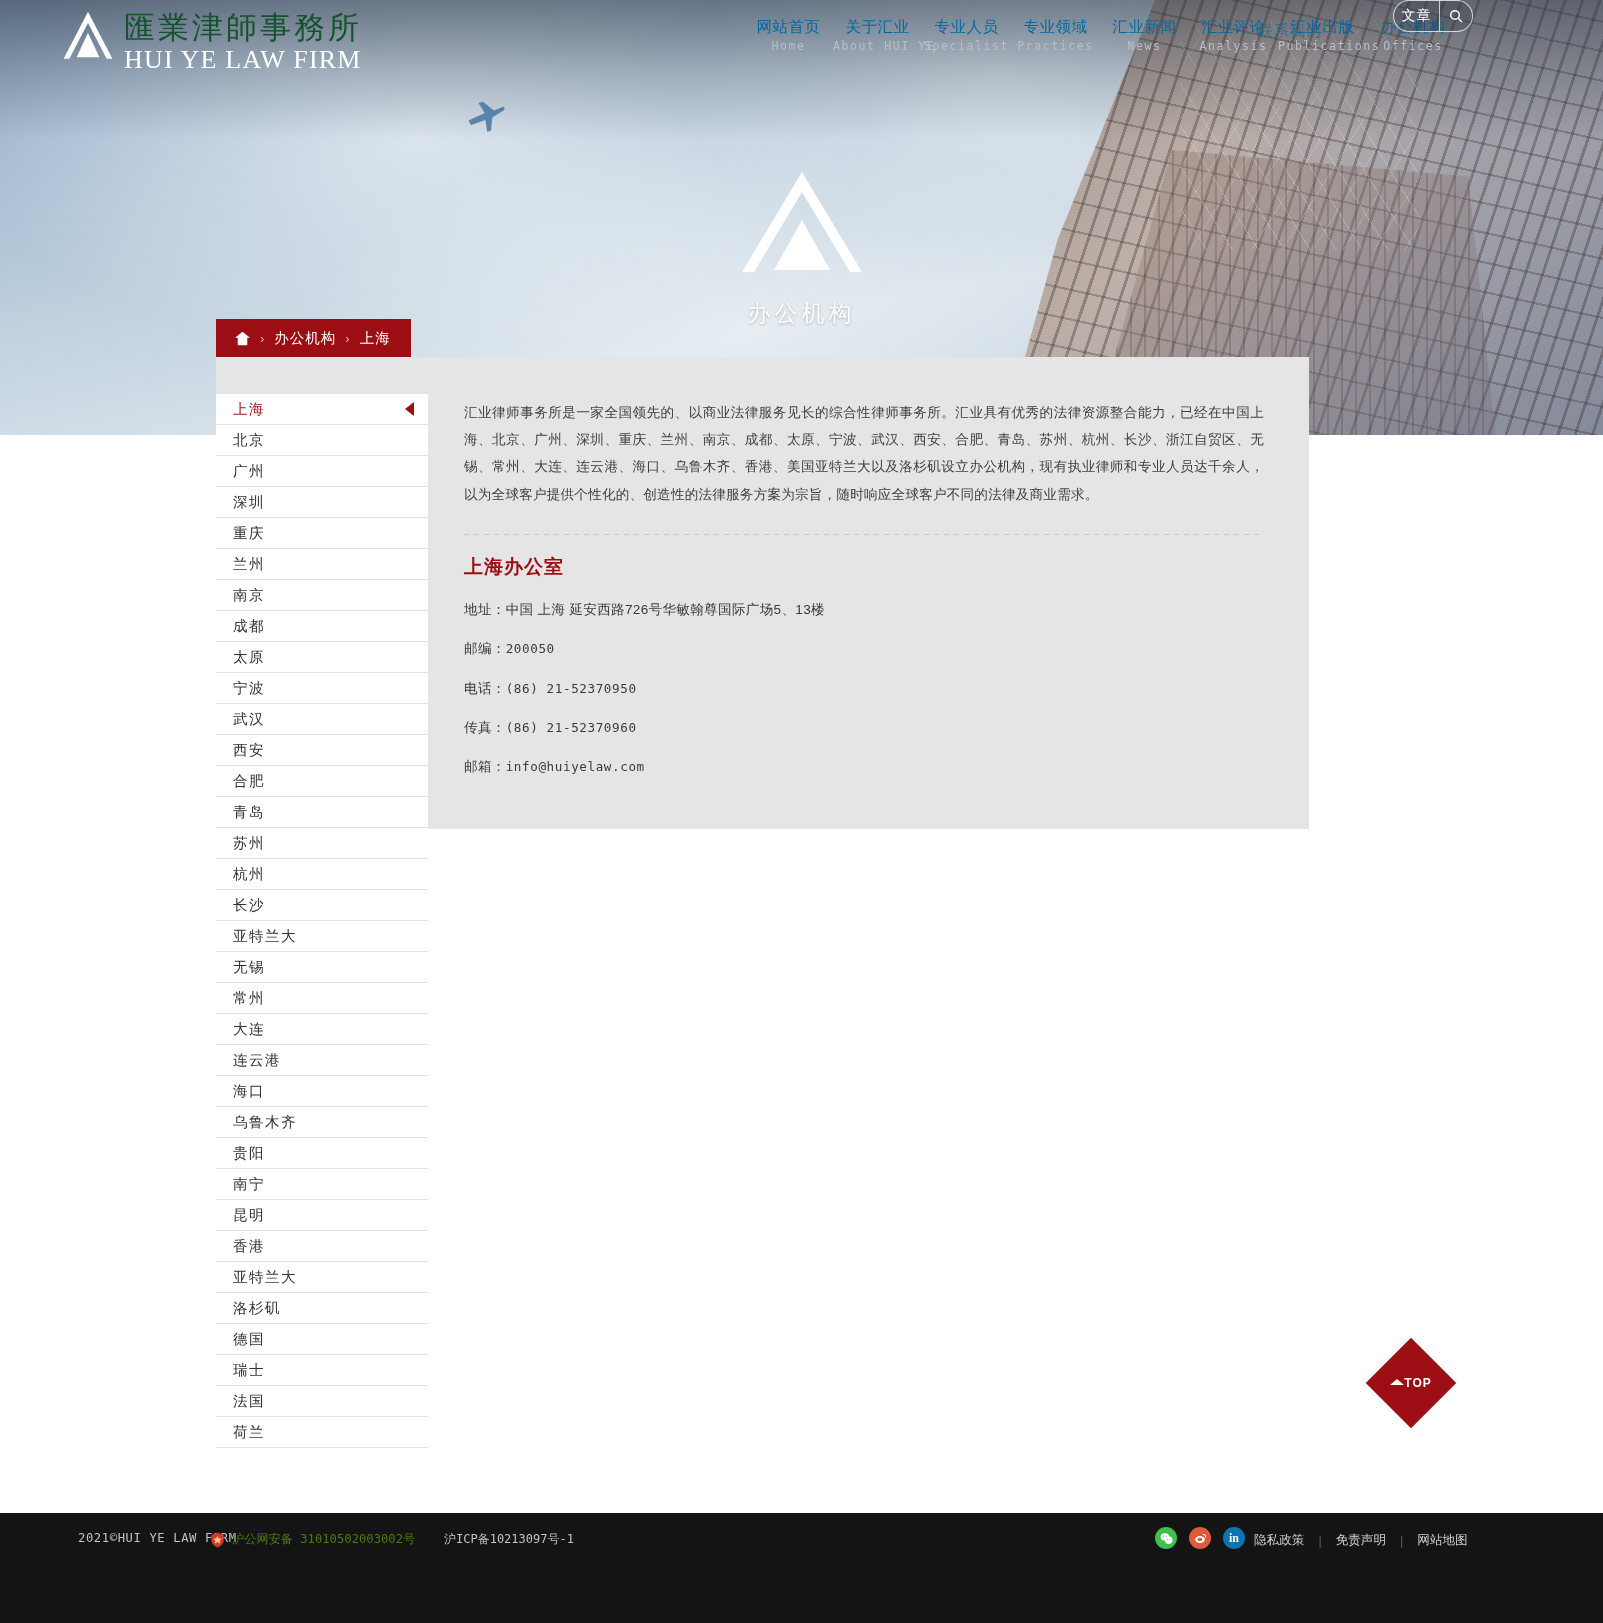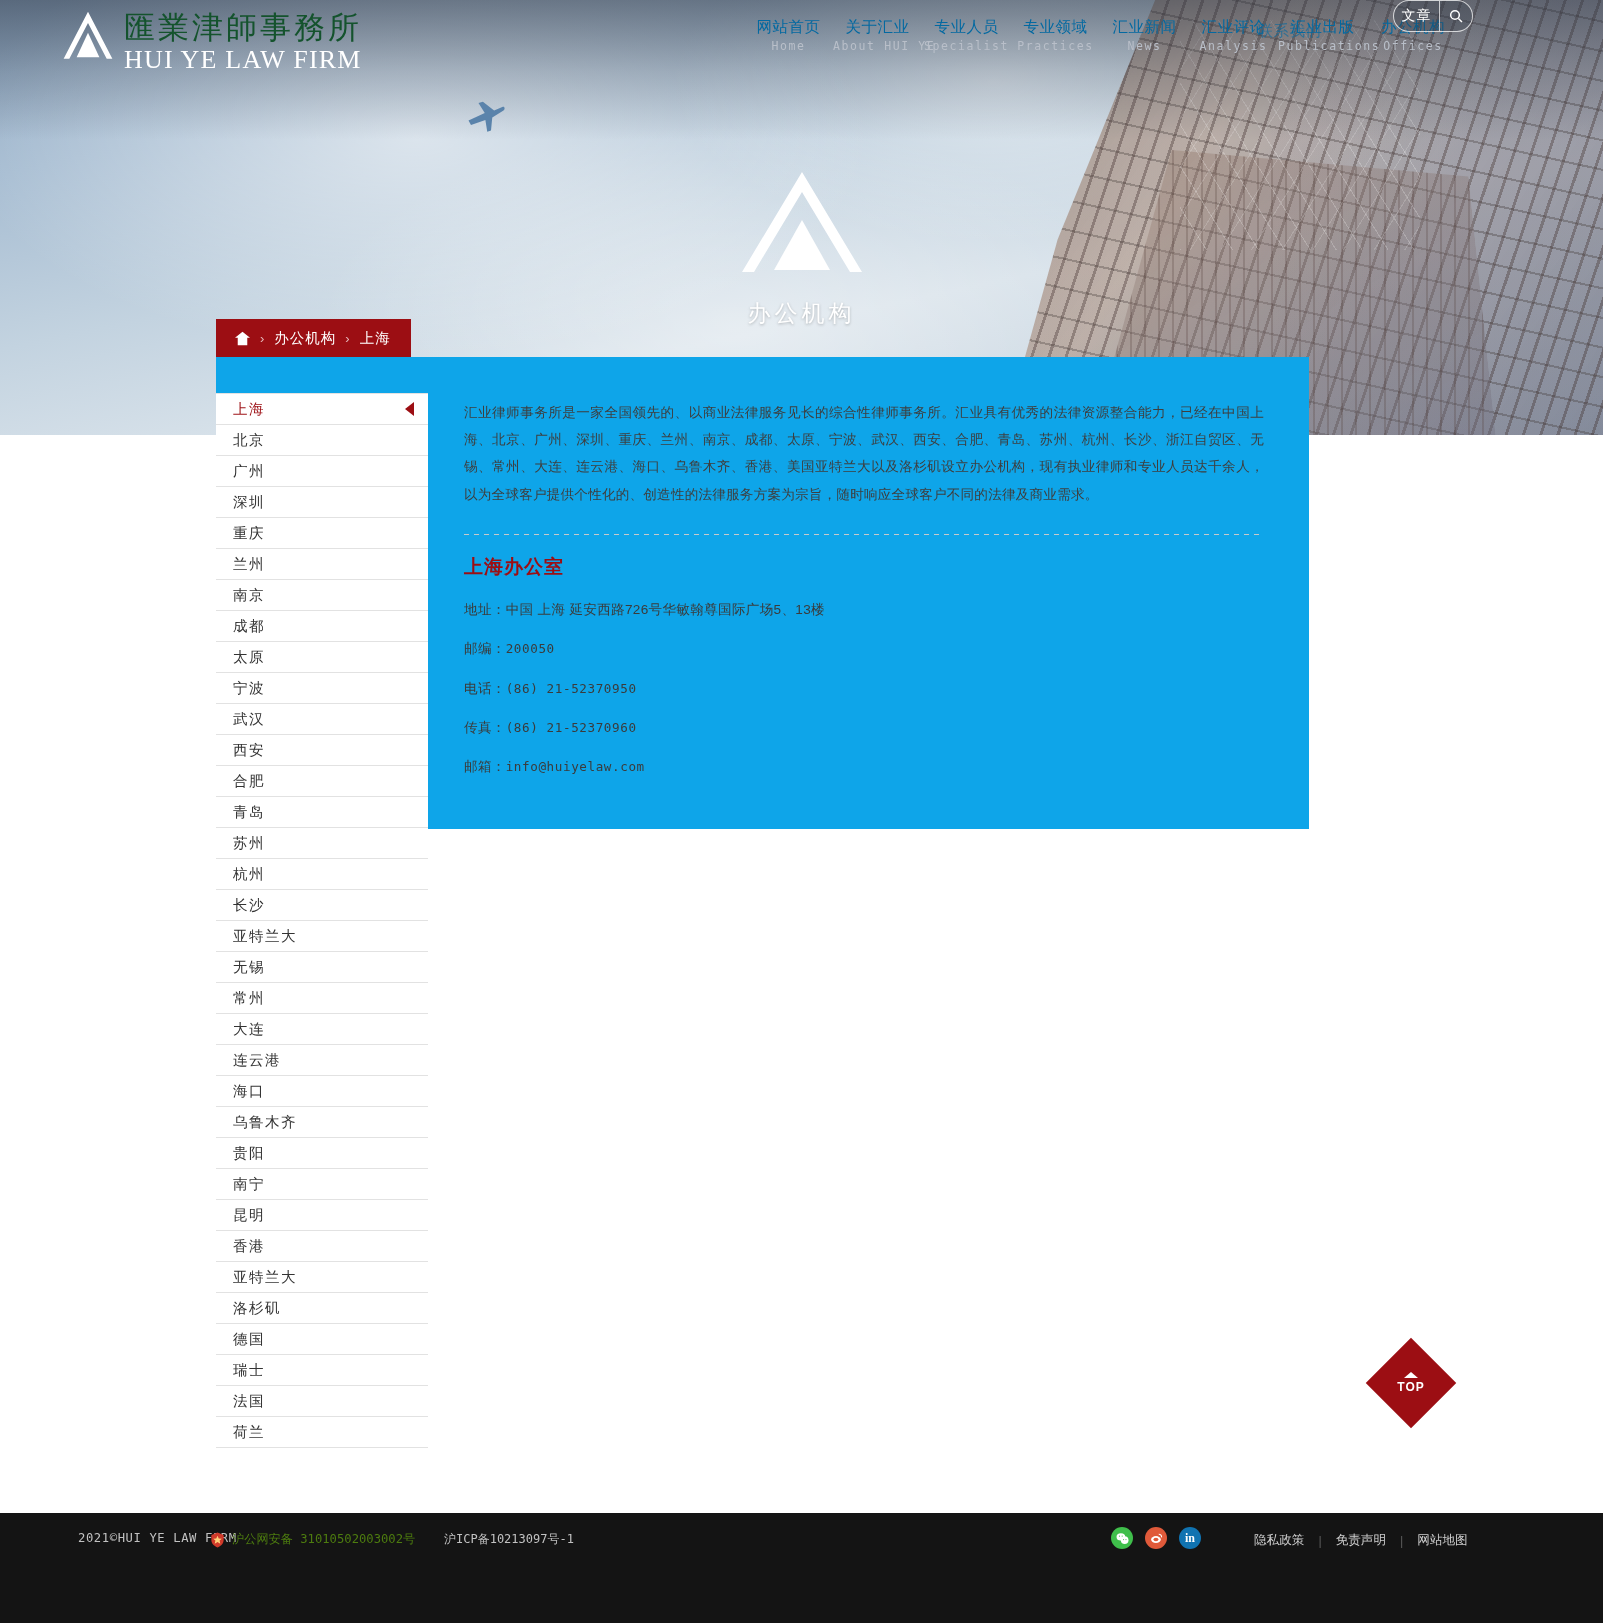--- a/index.html
+++ b/index.html
@@ -157,21 +157,21 @@
     color: #ffffff; font-size: 14.5px; letter-spacing: 1px;
     z-index: 12;
   }
   .breadcrumb .sep { color: #e6b9bb; font-size: 13px; }
   .bc-home { width: 17px; height: 15px; display: inline-block; }
 
   
   .panel {
     position: absolute; left: 216px; top: 357px;
     width: 1093px; min-height: 110px;
-    background: #0ea5e9;
+    background: #e5e5e5;
     z-index: 10;
   }
   .panel-inner { padding: 42px 45px 32px 248px; }
   .intro {
     font-size: 13.6px; line-height: 2.0; color: #3e3e3e;
     text-align: justify; letter-spacing: 0.2px;
   }
   .divider-dash {
     margin: 26px 0 0 0; height: 1px;
     background-image: linear-gradient(to right, #c9c9c9 0 5px, transparent 5px 10px);
@@ -221,21 +221,21 @@
   .topbtn {
     position: absolute; left: 1379px; top: 1351px;
     width: 64px; height: 64px; cursor: pointer; z-index: 30;
   }
   .topbtn .diamond {
     position: absolute; inset: 0;
     background: #9c0e13; transform: rotate(45deg);
   }
   .topbtn .content {
     position: absolute; inset: 0;
-    display: flex; flex-direction: column;
+    display: flex; flex-direction: row;
     align-items: center; justify-content: center;
     color: #fff;
   }
   .topbtn .caret {
     width: 0; height: 0;
     border-left: 7px solid transparent;
     border-right: 7px solid transparent;
     border-bottom: 6px solid #fff;
     margin-bottom: 2px;
   }
@@ -263,21 +263,21 @@
     font-size: 12.2px; color: #4d7c0f;
     font-family: "DejaVu Sans Mono", monospace;
   }
   .f-icp {
     position: absolute; left: 420px; top: 0;
     font-size: 12px; color: #c2c2c2;
     font-family: "DejaVu Sans Mono", monospace;
     margin-left: 24px;
   }
   .f-social {
-    position: absolute; left: 1111px; top: -4px;
+    position: absolute; left: 1155px; top: -4px;
     display: flex; align-items: center; gap: 12px;
   }
   .sbtn {
     width: 22px; height: 22px; border-radius: 50%;
     display: flex; align-items: center; justify-content: center;
     color: #fff; font-size: 12px; cursor: pointer;
   }
   .sbtn.wechat { background: #3fbf4b; }
   .sbtn.weibo  { background: #e05a3a; }
   .sbtn.linkedin { background: #1073b1; font-family: "Liberation Serif", serif; font-weight: bold; }

